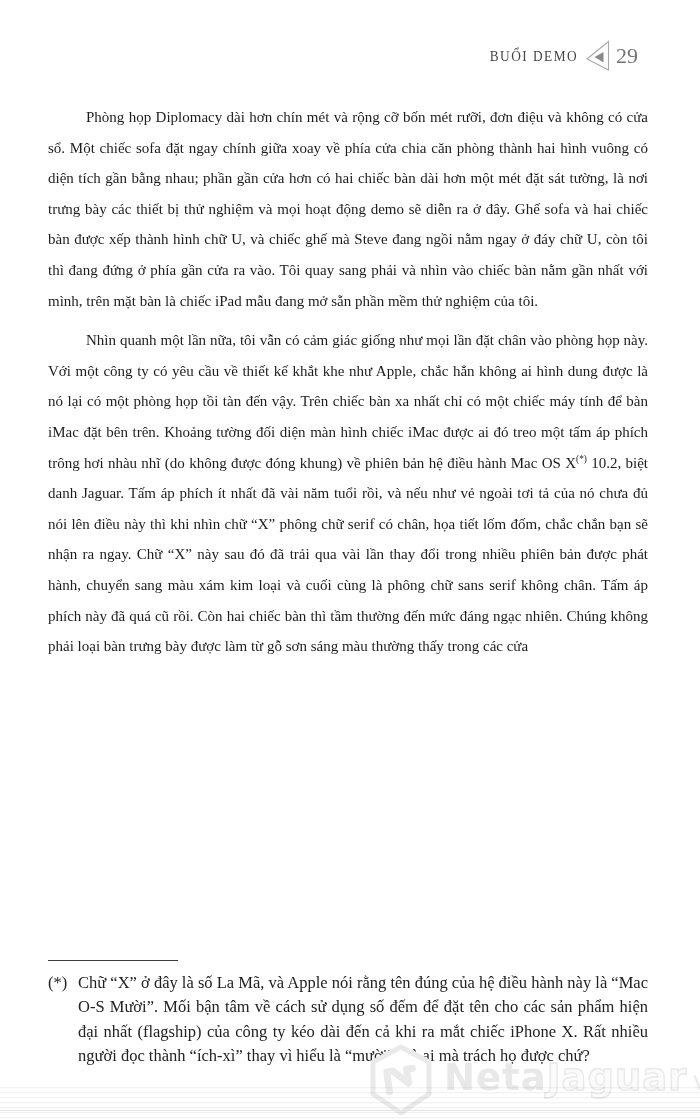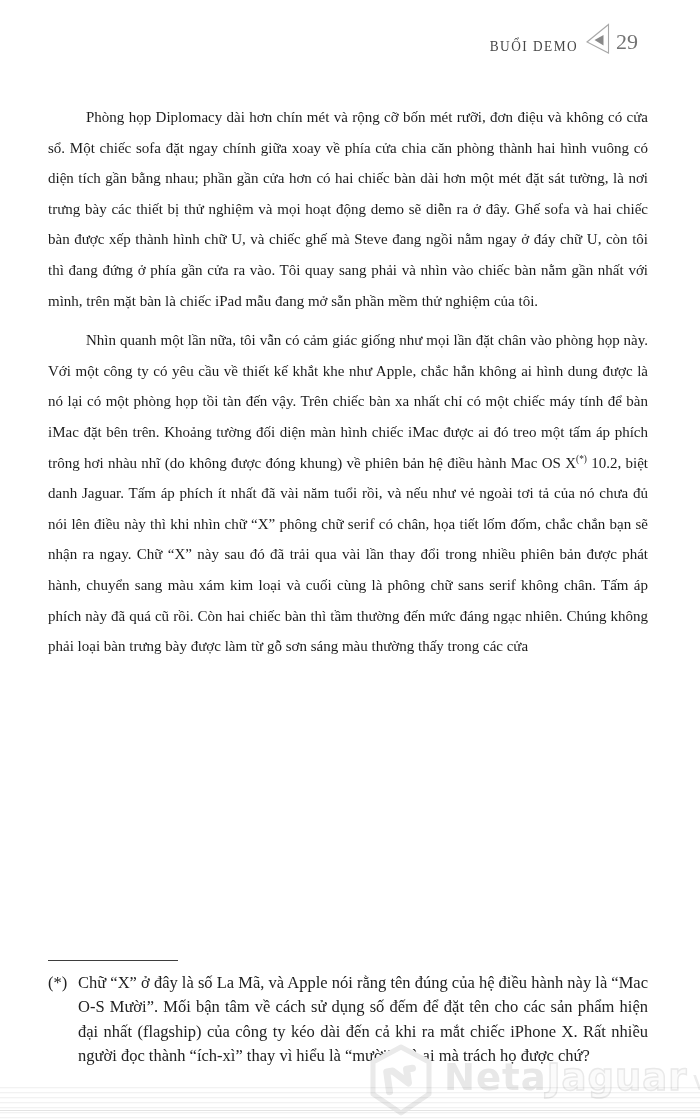--- a/index.html
+++ b/index.html
@@ -7,22 +7,22 @@
     position:relative;
     width:700px; height:1120px;
     background:#ffffff;
     overflow:hidden;
     font-family:"Liberation Serif","DejaVu Serif",serif;
     color:#1d1d1d;
   }
 
   
   .header {
-    position:absolute; top:23px; right:62px;
-    display:flex; align-items:flex-end; gap:6px;
+    position:absolute; top:40px; right:62px;
+    display:flex; align-items:center; gap:6px;
   }
   .section-title {
     font-size:14.5px; letter-spacing:1.6px;
     color:#454545;
     transform:scaleX(.92); transform-origin:right center;
     white-space:nowrap;
   }
   .page-ornament { width:26px; height:32px; display:block; }
   .page-number { font-size:22px; color:#737373; }
 

